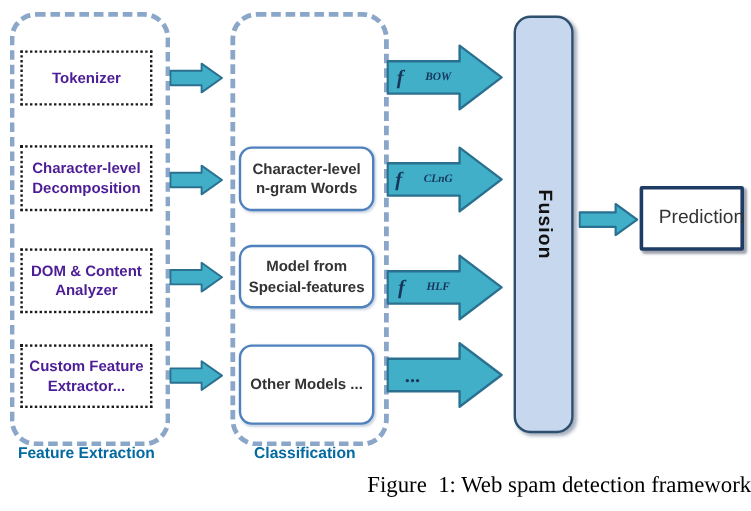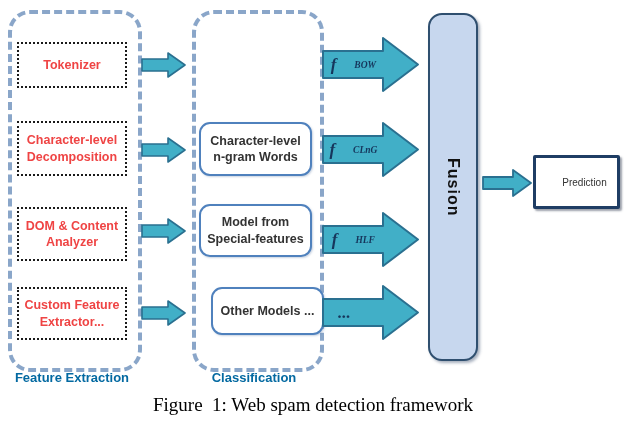--- a/index.html
+++ b/index.html
@@ -6,21 +6,21 @@
   #canvas{
     position:relative;width:626px;height:426px;background:#fff;overflow:hidden;
     font-family:"Liberation Sans",sans-serif;
   }
   .dash-container{
     position:absolute;border:4px dashed #8AA6C9;border-radius:22px;background:transparent;
   }
   .feature-box{
     position:absolute;left:17px;width:110px;background:#fff;border:2px dotted #1a1a1a;
     display:flex;align-items:center;justify-content:center;text-align:center;
-    font-weight:bold;font-size:12.5px;line-height:1.3;color:#ef4444;padding:2px;box-sizing:border-box;
+    font-weight:bold;font-size:12.5px;line-height:1.3;color:#4c1d95;padding:2px;box-sizing:border-box;
   }
   .model-box{
     position:absolute;left:199px;width:113px;background:#fff;border:2px solid #4F81BD;border-radius:11px;
     display:flex;align-items:center;justify-content:center;text-align:center;
     font-weight:bold;font-size:12.5px;line-height:1.3;color:#333;padding:2px;box-sizing:border-box;
     box-shadow:1px 1px 2px rgba(100,130,170,0.35);
   }
   .arrow{position:absolute;}
   .arrow svg{display:block;width:100%;height:100%;}
   .arrow-label{
@@ -37,27 +37,27 @@
     display:flex;align-items:center;justify-content:center;
   }
   #fusion-box .vtext{
     writing-mode:vertical-rl;font-weight:bold;font-size:16px;color:#111;letter-spacing:1px;
   }
   #prediction-box{
     position:absolute;left:533px;top:155px;width:87px;height:54px;
     background:#fff;border:3px solid #1F3D64;border-radius:2px;box-sizing:border-box;
     box-shadow:2px 2px 2px rgba(60,70,90,0.5);
     display:flex;align-items:center;justify-content:center;
-    font-size:10px;color:#333;padding-left:16px;
+    font-size:16px;color:#333;padding-left:16px;
   }
   .stage-label{
     position:absolute;top:370px;text-align:center;font-size:13px;font-weight:bold;color:#0369a1;
   }
   #caption{
-    position:absolute;left:0;top:394px;width:626px;text-align:center;
+    position:absolute;left:0;top:394px;width:626px;text-align:right;
     font-family:"Liberation Serif",serif;font-size:19px;color:#000;white-space:pre-wrap;
   }
 </style>
 </head>
 <body>
 
 <div id="canvas">
 
   <div class="dash-container" style="left:8px;top:10px;width:126px;height:354px;"></div>
   <div class="dash-container" style="left:192px;top:10px;width:124px;height:354px;"></div>
@@ -83,21 +83,21 @@
       </svg>
   </div>
   <div class="arrow" style="left:141px;top:300px;width:45px;height:26px;">
     <svg viewBox="0 0 45 26">
         <polygon points="1,7 27,7 27,1 44,13 27,25 27,19 1,19" fill="#41AFC7" stroke="#2A7090" stroke-width="1.6" stroke-linejoin="round"></polygon>
       </svg>
   </div>
 
   <div class="model-box" style="top:122px;height:54px;">Character-level n-gram Words</div>
   <div class="model-box" style="top:204px;height:53px;">Model from Special-features</div>
-  <div class="model-box" style="top:287px;height:48px;margin-left:12px;">Other Models ...</div>
+  <div class="model-box" style="top:287px;height:67px;">Other Models ...</div>
 
   <div class="arrow" style="left:322px;top:36px;width:98px;height:57px;">
     <svg viewBox="0 0 98 57">
         <polygon points="1,15 61,15 61,2 96,28.5 61,55 61,42 1,42" fill="#41AFC7" stroke="#2A7090" stroke-width="2" stroke-linejoin="round"></polygon>
       </svg>
     <span class="arrow-label">
         <i>f</i>
         <sub>BOW</sub>
       </span>
   </div>

